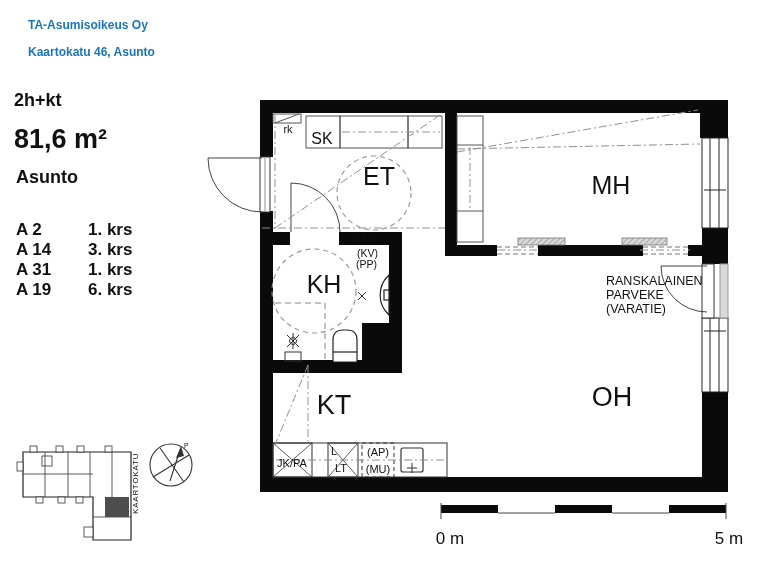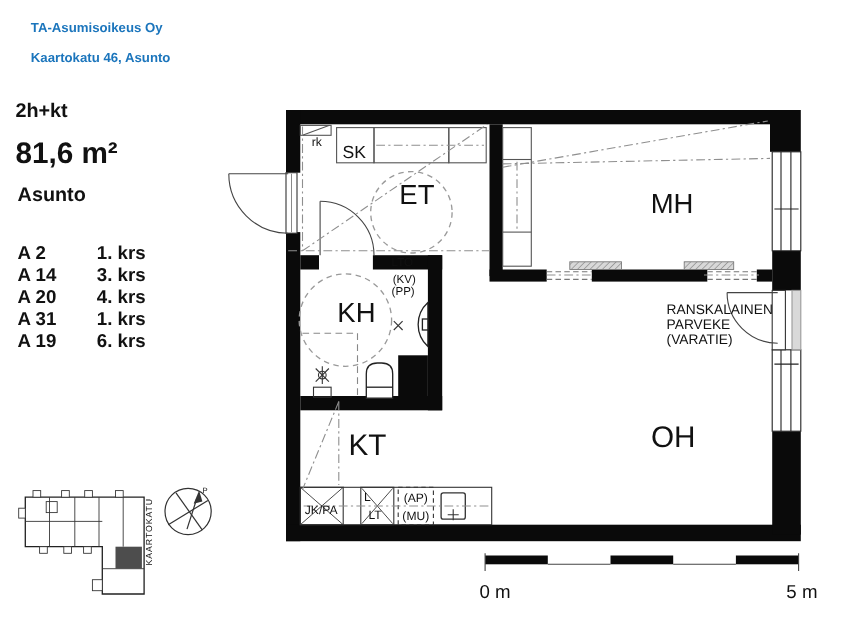--- a/index.html
+++ b/index.html
@@ -32,24 +32,20 @@
   <div class="units">
     <div class="unit-row">
       <span class="u-id">A 2</span>
       <span class="u-fl">1. krs</span>
     </div>
     <div class="unit-row">
       <span class="u-id">A 14</span>
       <span class="u-fl">3. krs</span>
     </div>
     <div class="unit-row">
-      <span class="u-id">A 20</span>
-      <span class="u-fl">4. krs</span>
-    </div>
-    <div class="unit-row">
       <span class="u-id">A 31</span>
       <span class="u-fl">1. krs</span>
     </div>
     <div class="unit-row">
       <span class="u-id">A 19</span>
       <span class="u-fl">6. krs</span>
     </div>
   </div>
 
   <svg width="768" height="576" viewBox="0 0 768 576">

